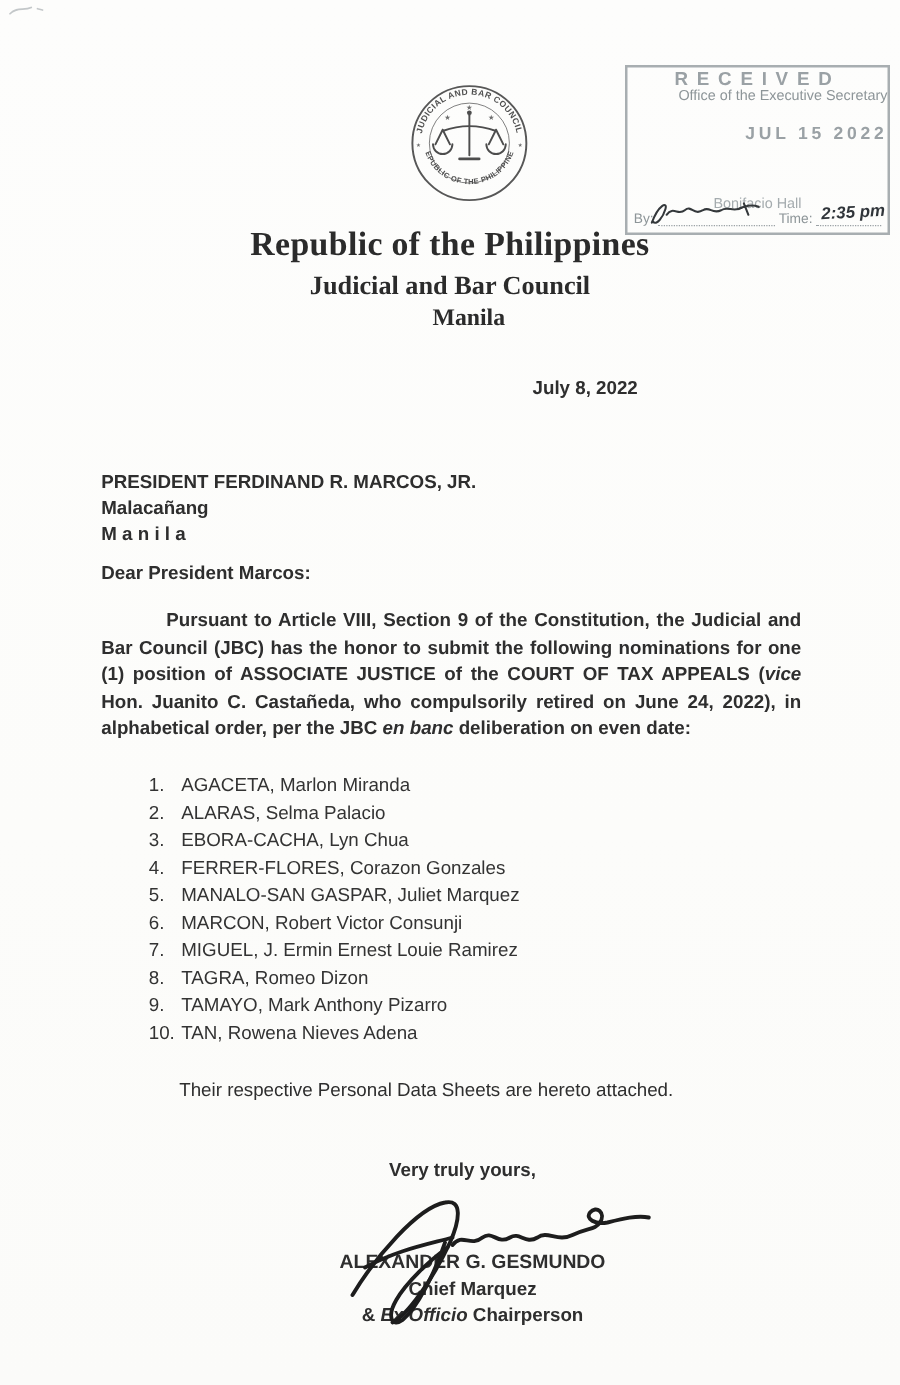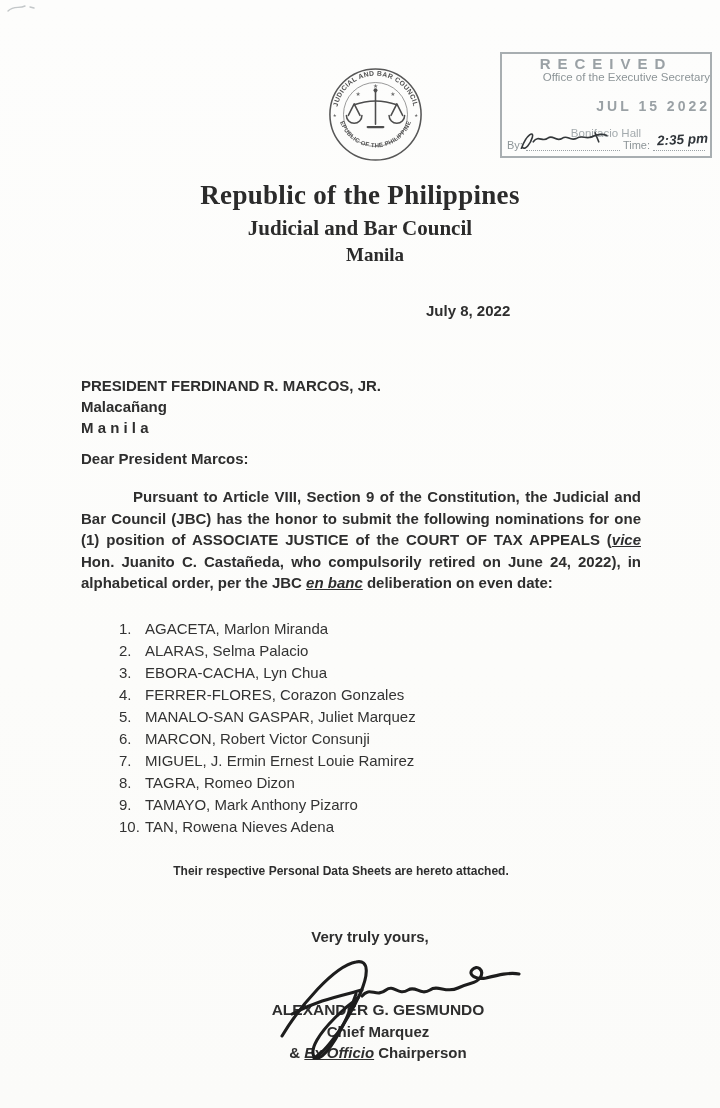--- a/index.html
+++ b/index.html
@@ -7,21 +7,21 @@
     position:relative;
     width:720px;height:1108px;
     margin:0 auto;
     background:linear-gradient(180deg,#fdfdfc 0%,#fcfcfa 60%,#fbfbf9 100%);
     font-family:"Liberation Sans",sans-serif;
     color:#2e2e2e;
     overflow:hidden;
   }
   
   .stamp{
-    position:absolute;left:500px;top:52px;width:212px;height:106px;
+    position:absolute;left:500px;top:52px;width:212px;height:136px;
     border:2px solid #a8aeb1;
     color:#939a9e;
     box-sizing:border-box;
   }
   .stamp .title{position:absolute;top:1px;left:0;right:0;text-align:center;
     font-size:15px;font-weight:bold;letter-spacing:7px;color:#9aa1a5;}
   .stamp .office{position:absolute;top:17px;left:16px;right:0;text-align:right;
     font-size:11.5px;color:#8d9598;white-space:nowrap;}
   .stamp .sdate{position:absolute;top:44px;left:0;right:0;text-align:right;
     font-size:14px;font-weight:bold;letter-spacing:3px;color:#9aa1a5;}
@@ -44,29 +44,29 @@
   .letterhead .l3{font-size:19px;font-weight:600;margin-top:3px;padding-left:30px;}
   
   .ldate{position:absolute;left:426px;top:302px;font-size:15px;font-weight:bold;}
   .recipient{position:absolute;left:81px;top:375px;font-size:15px;font-weight:bold;line-height:21px;}
   .salutation{position:absolute;left:81px;top:450px;font-size:15px;font-weight:bold;}
   .para{position:absolute;left:81px;top:486px;width:560px;
     font-size:15px;font-weight:bold;line-height:21.5px;text-align:justify;text-indent:52px;}
   .nominees{position:absolute;left:119px;top:618px;font-size:15px;line-height:22px;color:#333;}
   .nominee .num{display:inline-block;width:26px;}
   .attach{position:absolute;left:81px;top:864px;width:520px;text-align:center;
-    font-size:12px;font-weight:bold;}
+    font-size:15px;font-weight:normal;}
   .vale{position:absolute;left:81px;top:900px;width:578px;text-align:center;
     font-size:15px;font-weight:bold;margin-top:28px;}
   .main-sig{position:absolute;left:222px;top:950px;width:300px;height:114px;z-index:3;}
   .signer{position:absolute;left:36px;top:999px;width:684px;text-align:center;
     font-size:15px;font-weight:bold;line-height:21.5px;z-index:2;}
   .signer .sname{font-size:15.5px;}
   .corner-mark{position:absolute;left:6px;top:2px;width:46px;height:12px;}
-  .it{font-style:italic;text-decoration:underline;}
+  .it{font-style:italic;}
 </style>
 </head>
 <body>
 
 <div class="page">
 
   <svg class="corner-mark" viewBox="0 0 46 12">
     <path d="M2,9 C8,3 13,7 19,4 M24,5 l4,1" stroke="#c3c7c9" stroke-width="1.4" fill="none" stroke-linecap="round"></path>
   </svg>
 

